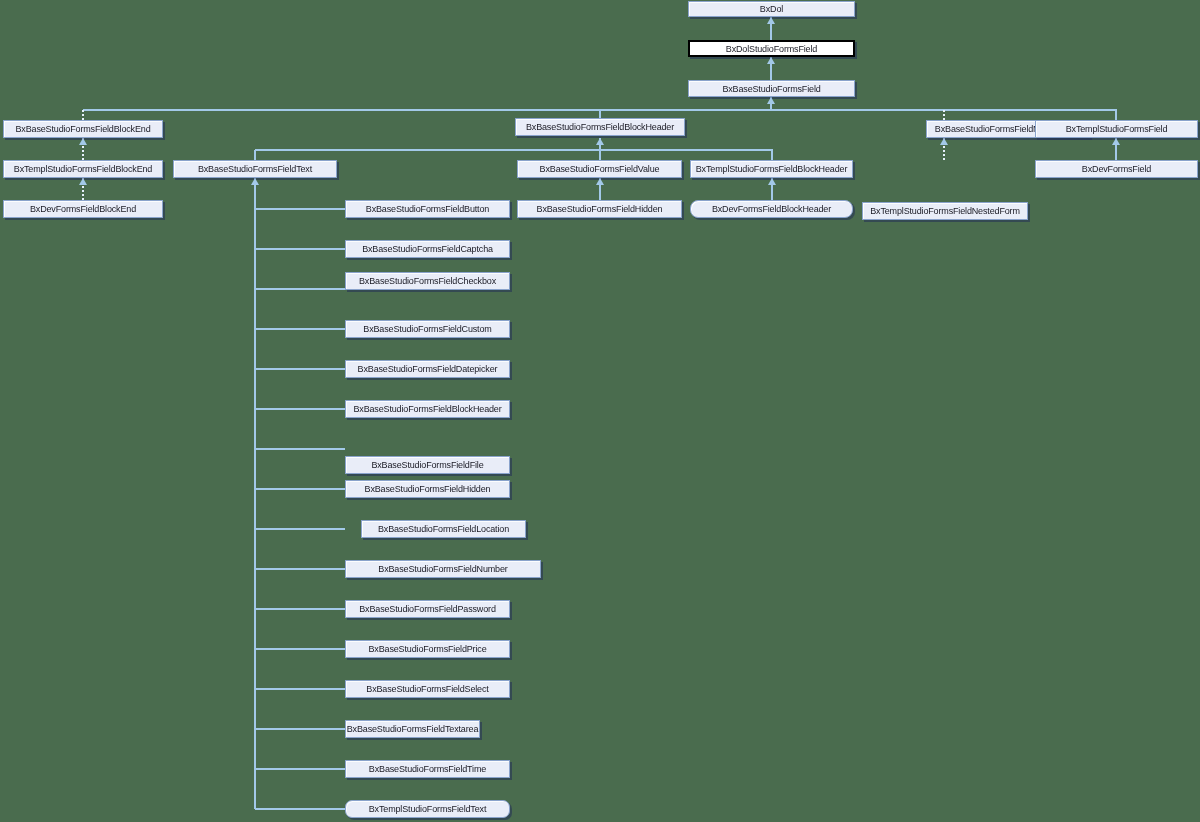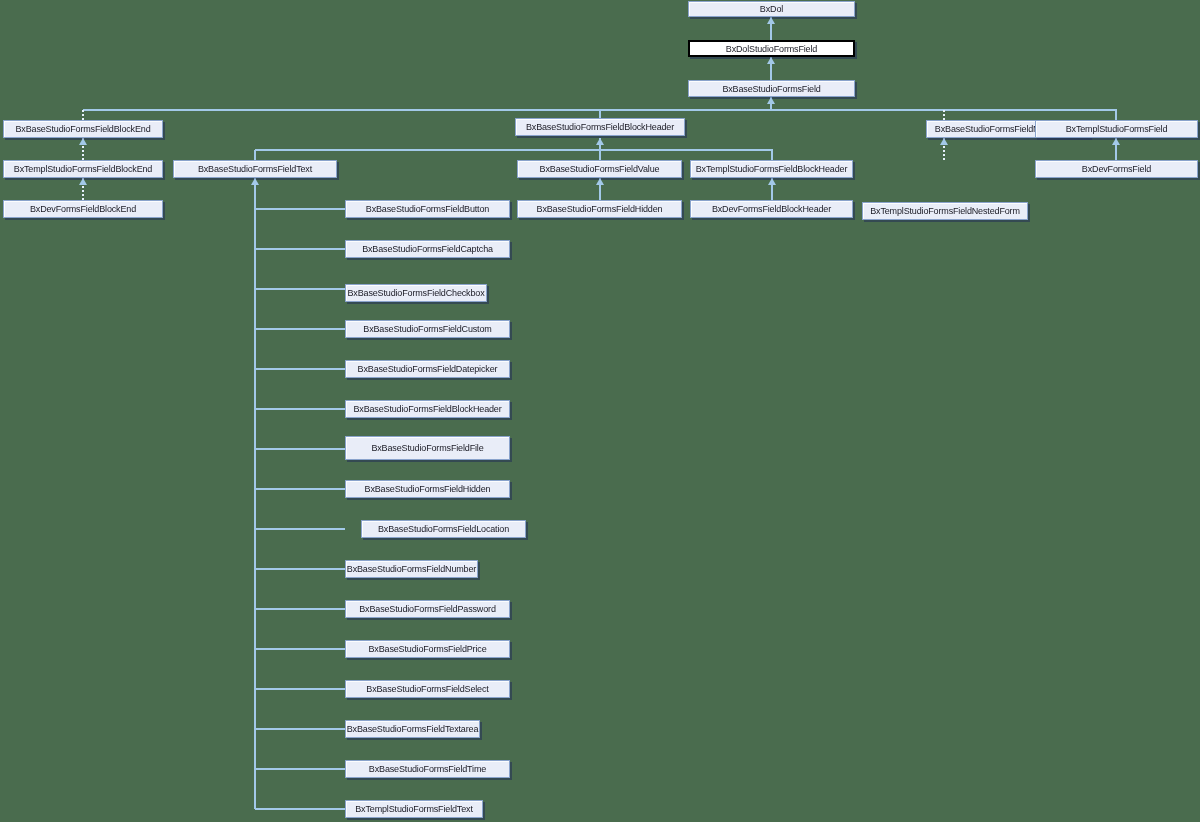--- a/index.html
+++ b/index.html
@@ -111,30 +111,30 @@
     <div class="node" style="left: 890px; top: 120px; width: 164px; height: 18px; margin-left: 36px;">BxBaseStudioFormsFieldNestedForm</div>
     <div class="node" style="left: 1035px; top: 120px; width: 163px; height: 18px;">BxTemplStudioFormsField</div>
     <div class="node" style="left: 3px; top: 160px; width: 160px; height: 18px;">BxTemplStudioFormsFieldBlockEnd</div>
     <div class="node" style="left: 173px; top: 160px; width: 164px; height: 18px;">BxBaseStudioFormsFieldText</div>
     <div class="node" style="left: 517px; top: 160px; width: 165px; height: 18px;">BxBaseStudioFormsFieldValue</div>
     <div class="node" style="left: 690px; top: 160px; width: 163px; height: 18px;">BxTemplStudioFormsFieldBlockHeader</div>
     <div class="node" style="left: 862px; top: 160px; width: 166px; height: 18px; margin-top: 42px;">BxTemplStudioFormsFieldNestedForm</div>
     <div class="node" style="left: 1035px; top: 160px; width: 163px; height: 18px;">BxDevFormsField</div>
     <div class="node" style="left: 3px; top: 200px; width: 160px; height: 18px;">BxDevFormsFieldBlockEnd</div>
     <div class="node" style="left: 517px; top: 200px; width: 165px; height: 18px;">BxBaseStudioFormsFieldHidden</div>
-    <div class="node" style="left: 690px; top: 200px; width: 163px; height: 18px;">BxDevFormsFieldBlockHeader</div>
+    <div class="node" style="left: 690px; top: 200px; width: 163px; height: 18px; border-radius: 8px;">BxDevFormsFieldBlockHeader</div>
     <div class="node" style="left: 345px; top: 200px; width: 165px; height: 18px;">BxBaseStudioFormsFieldButton</div>
     <div class="node" style="left: 345px; top: 240px; width: 165px; height: 18px;">BxBaseStudioFormsFieldCaptcha</div>
-    <div class="node" style="left: 345px; top: 284px; width: 142px; height: 18px;">BxBaseStudioFormsFieldCheckbox</div>
+    <div class="node" style="left: 345px; top: 272px; width: 165px; height: 18px;">BxBaseStudioFormsFieldCheckbox</div>
     <div class="node" style="left: 345px; top: 320px; width: 165px; height: 18px;">BxBaseStudioFormsFieldCustom</div>
     <div class="node" style="left: 345px; top: 360px; width: 165px; height: 18px;">BxBaseStudioFormsFieldDatepicker</div>
     <div class="node" style="left: 345px; top: 400px; width: 165px; height: 18px;">BxBaseStudioFormsFieldBlockHeader</div>
-    <div class="node" style="left: 345px; top: 436px; width: 165px; height: 24px;">BxBaseStudioFormsFieldFile</div>
+    <div class="node" style="left: 345px; top: 456px; width: 165px; height: 18px;">BxBaseStudioFormsFieldFile</div>
     <div class="node" style="left: 345px; top: 480px; width: 165px; height: 18px;">BxBaseStudioFormsFieldHidden</div>
     <div class="node" style="left: 345px; top: 520px; width: 165px; height: 18px; margin-left: 16px;">BxBaseStudioFormsFieldLocation</div>
-    <div class="node" style="left: 345px; top: 560px; width: 133px; height: 18px;">BxBaseStudioFormsFieldNumber</div>
+    <div class="node" style="left: 345px; top: 560px; width: 196px; height: 18px;">BxBaseStudioFormsFieldNumber</div>
     <div class="node" style="left: 345px; top: 600px; width: 165px; height: 18px;">BxBaseStudioFormsFieldPassword</div>
     <div class="node" style="left: 345px; top: 640px; width: 165px; height: 18px;">BxBaseStudioFormsFieldPrice</div>
     <div class="node" style="left: 345px; top: 680px; width: 165px; height: 18px;">BxBaseStudioFormsFieldSelect</div>
     <div class="node" style="left: 345px; top: 720px; width: 135px; height: 18px;">BxBaseStudioFormsFieldTextarea</div>
     <div class="node" style="left: 345px; top: 760px; width: 165px; height: 18px;">BxBaseStudioFormsFieldTime</div>
-    <div class="node" style="left: 345px; top: 800px; width: 138px; height: 18px;">BxTemplStudioFormsFieldText</div>
+    <div class="node" style="left: 345px; top: 800px; width: 165px; height: 18px; border-radius: 7px;">BxTemplStudioFormsFieldText</div>
   </div>
 
 </body></html>

